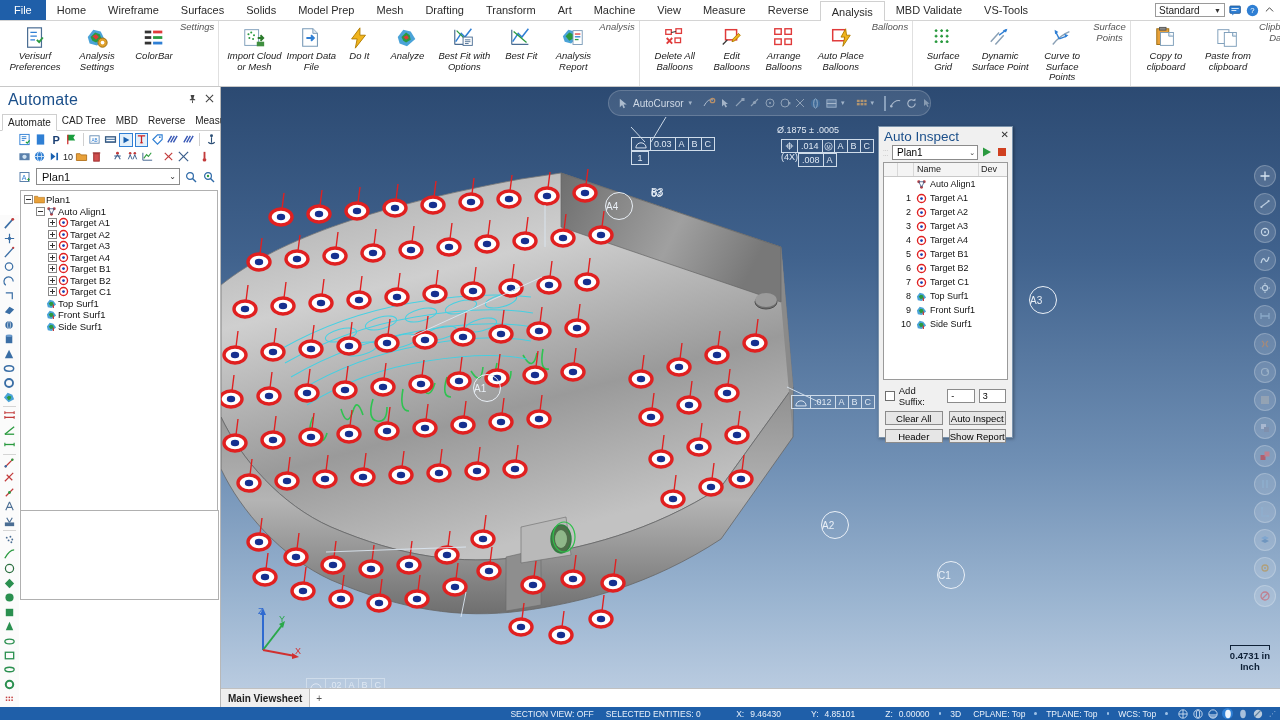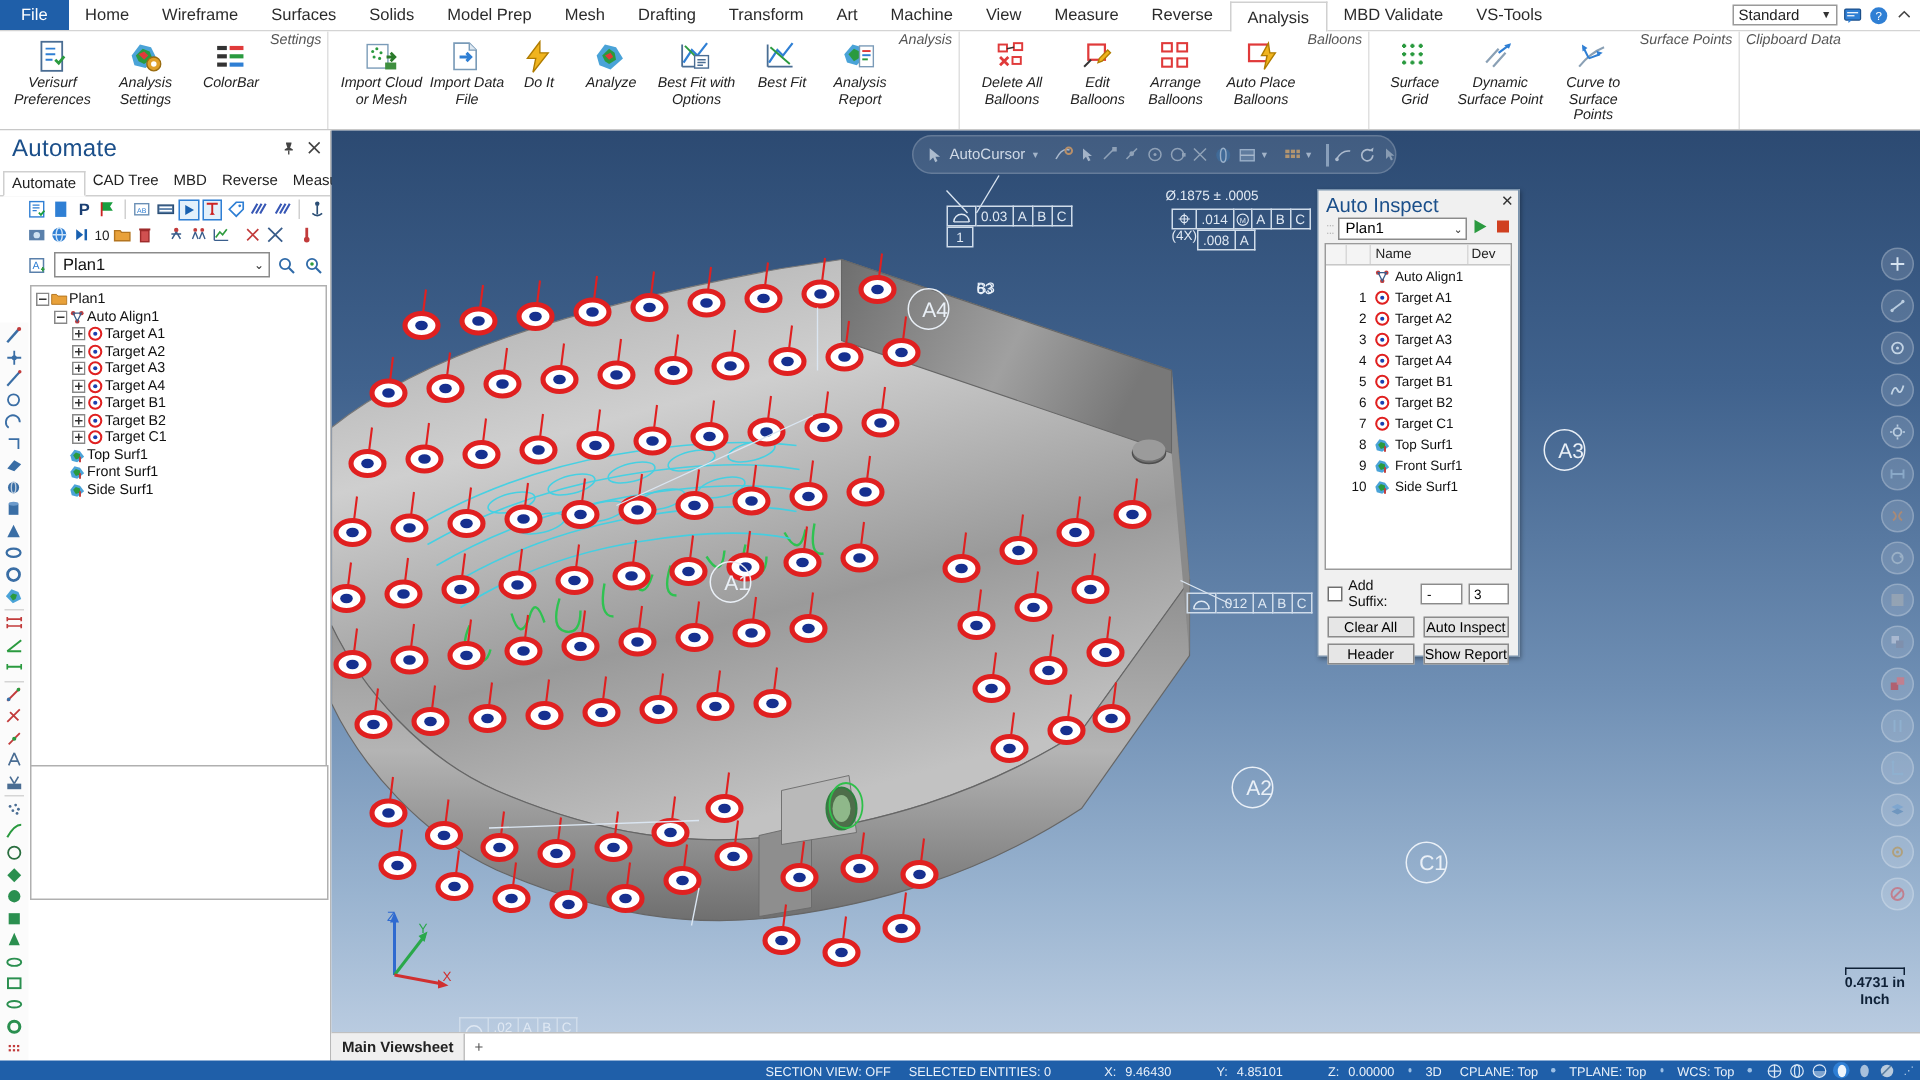--- a/index.html
+++ b/index.html
@@ -148,22 +148,22 @@
   .scalebox .bar { border-top: 1px solid #0e2036; border-left: 1px solid #0e2036; border-right: 1px solid #0e2036; height: 5px; }
 
   
   .fcf { position: absolute; display: flex; font-size: 9px; color: #dfe8f3; }
   .fcf .cell { border: 1px solid #cfdcea; border-left: none; padding: 0 3px; height: 14px; line-height: 13px; display: flex; align-items: center; justify-content: center; }
   .fcf .cell:first-child { border-left: 1px solid #cfdcea; }
   .gdt-txt { position: absolute; font-size: 9px; color: #e2eaf4; white-space: nowrap; }
 
   .balloon {
     position: absolute; width: 28px; height: 28px; border-radius: 50%;
-    border: 1.3px solid #eaf0f7; color: #eaf0f7; font-size: 14px;
-    display: flex; align-items: center; justify-content: flex-end; background: transparent;
+    border: 1.3px solid #eaf0f7; color: #eaf0f7; font-size: 10px;
+    display: flex; align-items: center; justify-content: flex-start; background: transparent;
   }
 
   
   .sheetbar {
     position: absolute; left: 221px; top: 688px; width: 1059px; height: 19px;
     background: #ffffff; border-top: 1px solid #c0c0c0; display: flex; align-items: stretch;
   }
   .sheet-tab {
     font-size: 10px; font-weight: bold; color: #222; padding: 0 7px;
     display: flex; align-items: center; border-right: 1px solid #c0c0c0; background: #efefef;
@@ -442,20 +442,43 @@
                   <polygon points="5,4 5.5,9 9,6.5" fill="#2f7fd4"></polygon>
                   <polygon points="20,10 15.5,8.5 16.5,12.5" fill="#2f7fd4"></polygon>
                 </svg>
               </div>
               <div class="lbl">Curve to Surface Points</div>
             </div>
           </div>
           <div class="rgroup-title">Surface Points</div>
         </div>
         <div class="rgroup">
+          <div class="rgroup-items">
+            <div class="rbtn w62">
+              <div class="glyph">
+                <svg width="24" height="24" viewBox="0 0 26 26">
+                  <rect x="3" y="3" width="13" height="17" fill="#e8a13a" stroke="#9a6c10"></rect>
+                  <rect x="6" y="1.5" width="7" height="3" fill="#888" stroke="#555"></rect>
+                  <rect x="7" y="7" width="14" height="14" fill="#fff" stroke="#7a9bb8"></rect>
+                  <path d="M16 7 v4 h5" fill="#dfe9f2" stroke="#7a9bb8"></path>
+                </svg>
+              </div>
+              <div class="lbl">Copy to clipboard</div>
+            </div>
+            <div class="rbtn w62">
+              <div class="glyph">
+                <svg width="24" height="24" viewBox="0 0 26 26">
+                  <rect x="2" y="4" width="12" height="15" fill="#fff" stroke="#7a9bb8"></rect>
+                  <rect x="9" y="7" width="13" height="15" fill="#fff" stroke="#7a9bb8"></rect>
+                  <path d="M18 7 v4 h4" fill="#dfe9f2" stroke="#7a9bb8"></path>
+                </svg>
+              </div>
+              <div class="lbl">Paste from clipboard</div>
+            </div>
+          </div>
           <div class="rgroup-title">Clipboard Data</div>
         </div>
       </div>
   </div>
 
   <div class="leftpanel">
     <div class="lp-title">Automate</div>
     <div class="lp-title-btns">
       <span>
         <svg width="9" height="10" viewBox="0 0 10 11">

